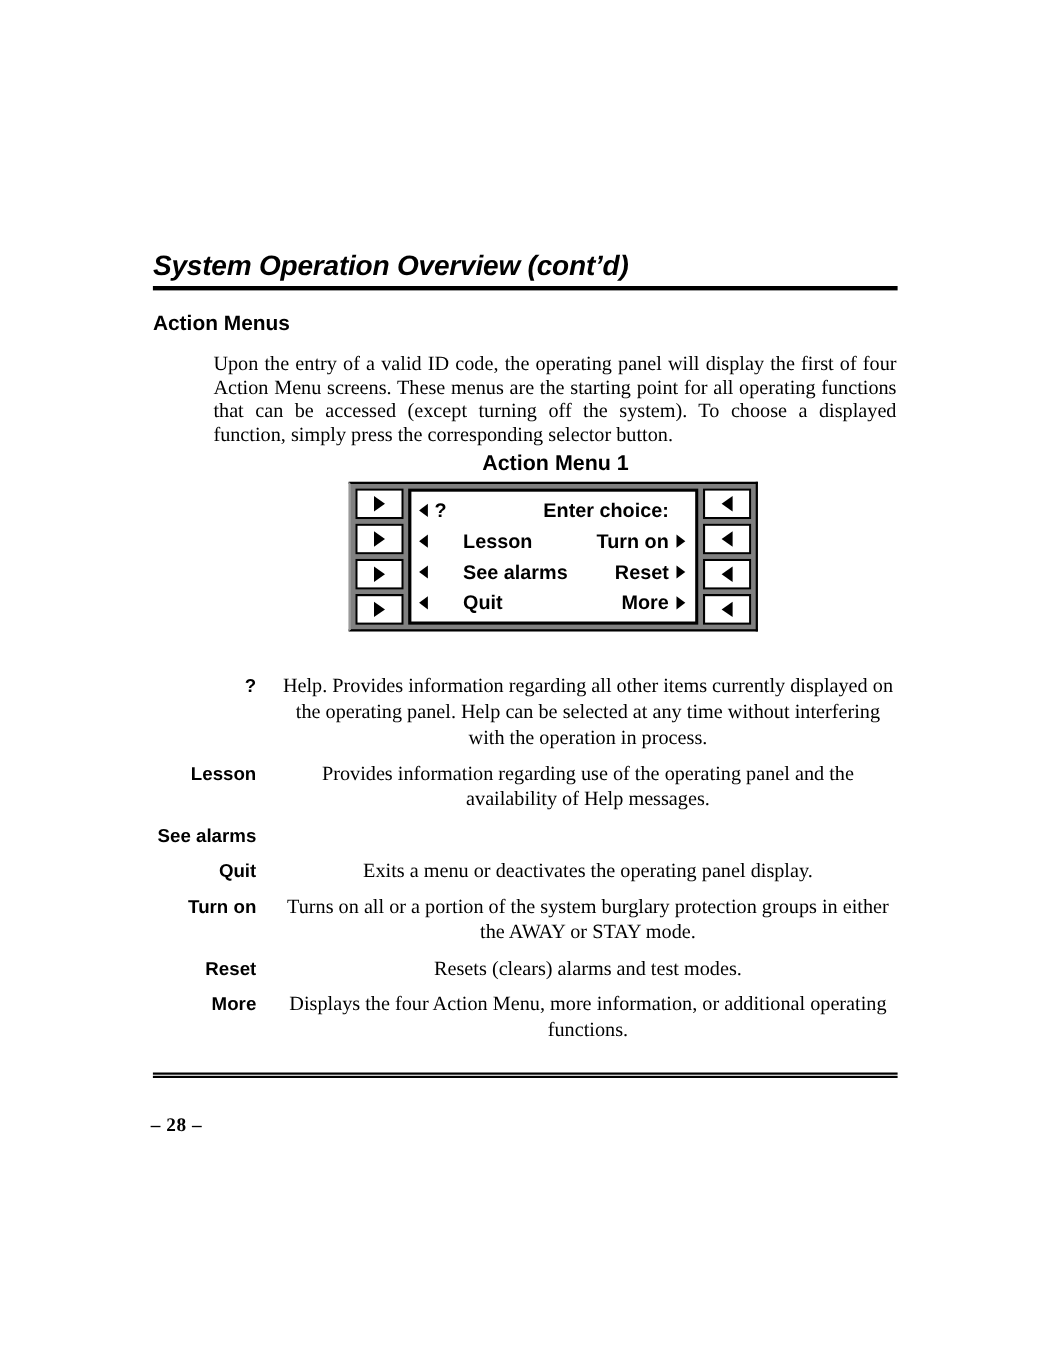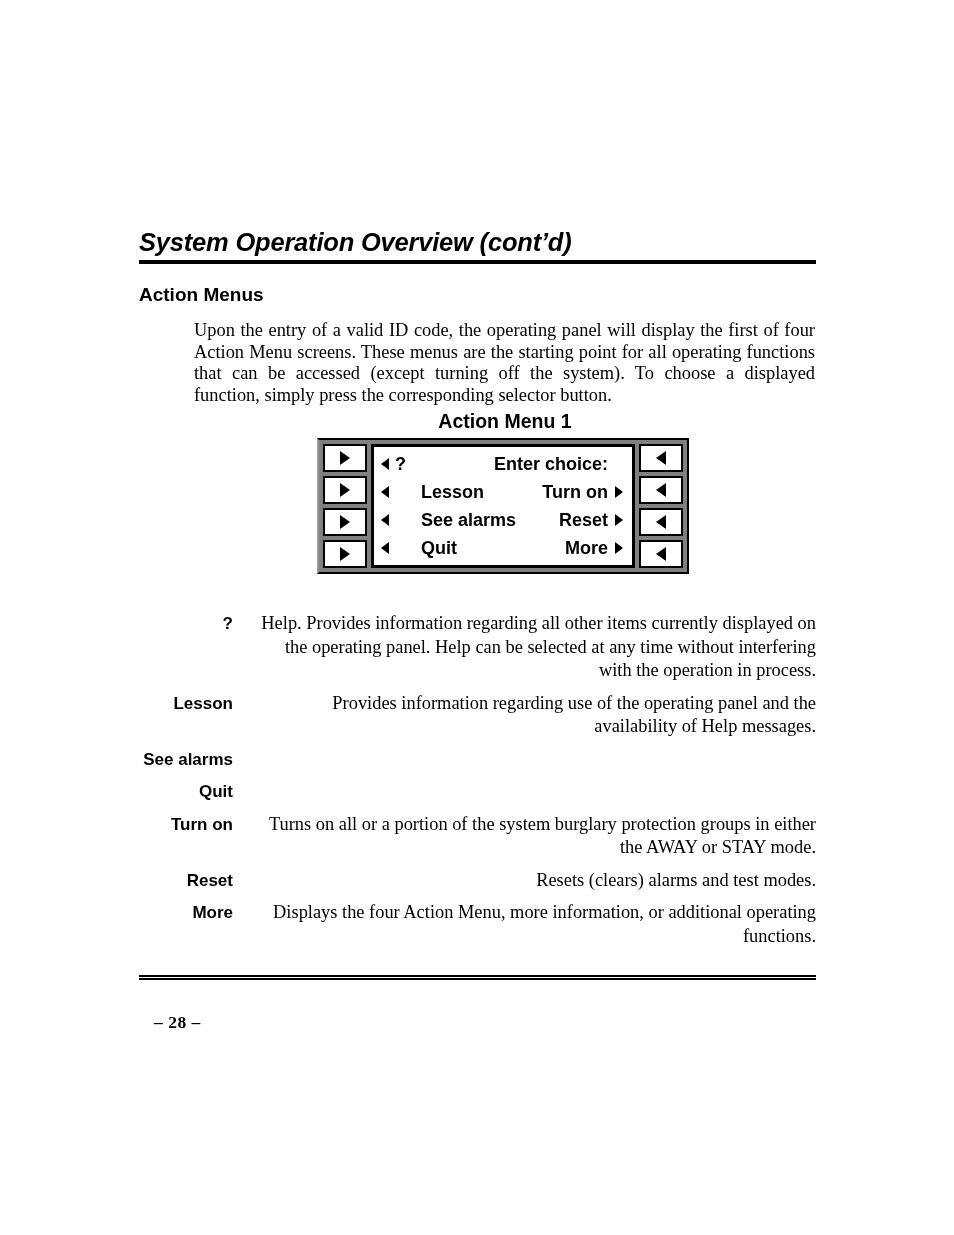--- a/index.html
+++ b/index.html
@@ -209,37 +209,37 @@
     line-height: 23.5px;
     padding-right: 0;
     white-space: nowrap;
   }
   .defdesc {
     flex: 1 1 auto;
     margin-left: 20px;
     font-family: "Liberation Serif", serif;
     font-size: 18.4px;
     line-height: 23.5px;
-    text-align: right;
+    text-align: center;
   }
 
   
   .foot-rule {
     position: absolute;
     left: 139px;
     top: 975px;
     width: 677px;
     height: 5px;
     border-top: 2px solid #000000;
     border-bottom: 2px solid #000000;
     box-sizing: border-box;
   }
   .page-number {
     position: absolute;
-    left: 154px;
+    left: 137px;
     top: 1012px;
     font-family: "Liberation Serif", serif;
     font-weight: bold;
     font-size: 17.5px;
     letter-spacing: 0.5px;
     white-space: nowrap;
   }
 </style>
 </head>
 <body>
@@ -354,20 +354,21 @@
       <div class="defterm">Lesson</div>
       <div class="defdesc">Provides information regarding use of the operating panel and the availability of Help messages.</div>
     </div>
 
     <div class="defrow">
       <div class="defterm">See alarms</div>
     </div>
 
     <div class="defrow">
       <div class="defterm">Quit</div>
+      <div class="defdesc">Exits a menu or deactivates the operating panel display.</div>
     </div>
 
     <div class="defrow">
       <div class="defterm">Turn on</div>
       <div class="defdesc">Turns on all or a portion of the system burglary protection groups in either the AWAY or STAY mode.</div>
     </div>
 
     <div class="defrow">
       <div class="defterm">Reset</div>
       <div class="defdesc">Resets (clears) alarms and test modes.</div>

